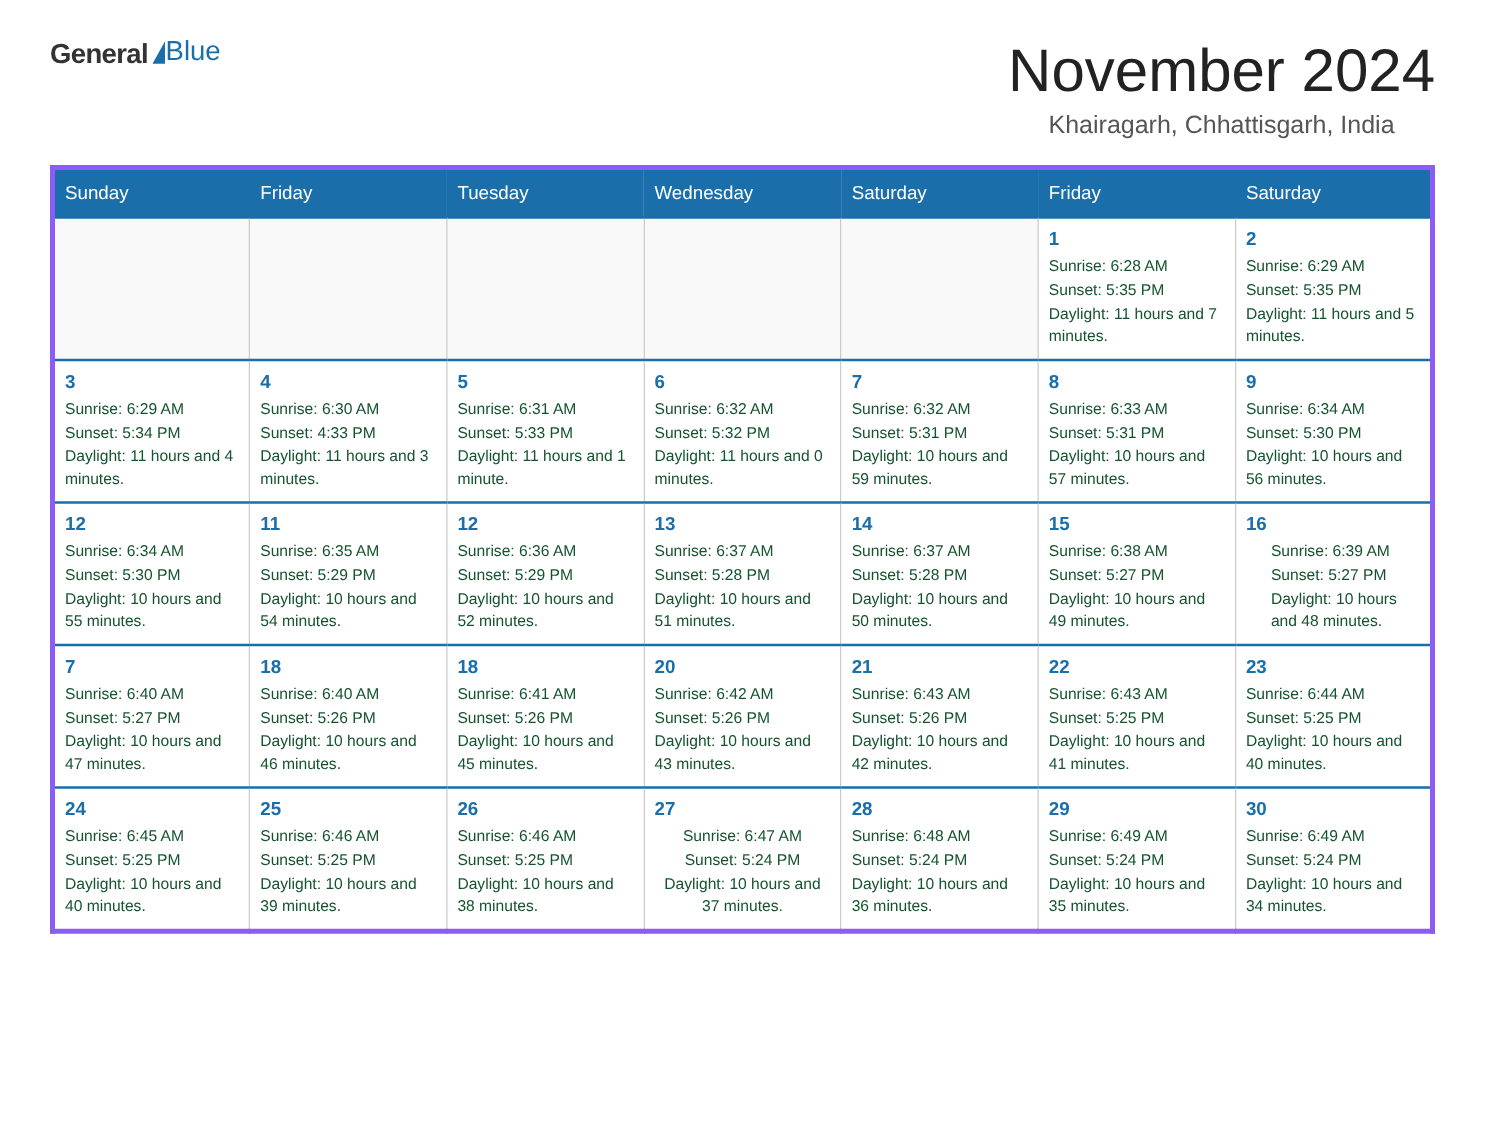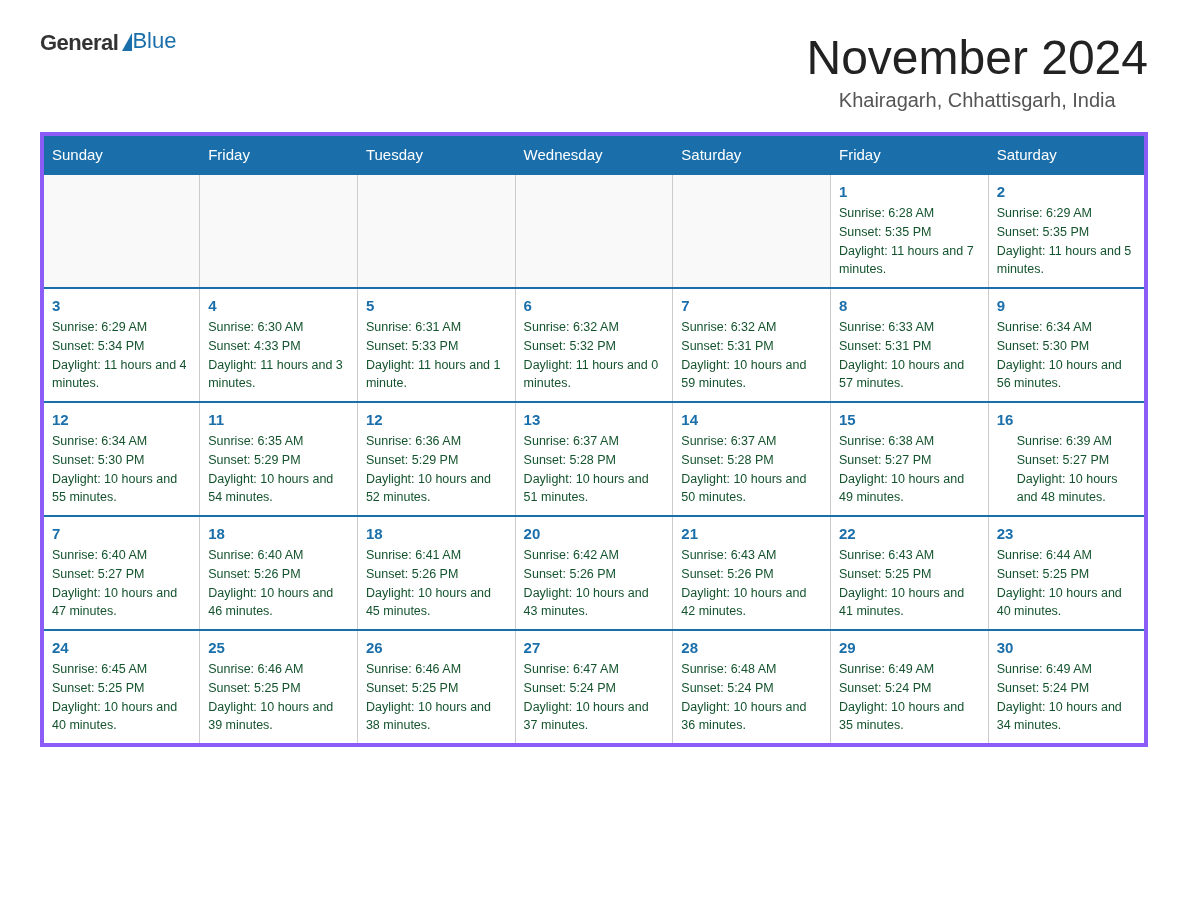--- a/index.html
+++ b/index.html
@@ -293,21 +293,21 @@
 Daylight: 10 hours and 39 minutes.</div>
         </td>
         <td>
           <div class="day-num">26</div>
           <div class="day-info" style="white-space: pre-line;">Sunrise: 6:46 AM
 Sunset: 5:25 PM
 Daylight: 10 hours and 38 minutes.</div>
         </td>
         <td>
           <div class="day-num">27</div>
-          <div class="day-info" style="white-space: pre-line;">Sunrise: 6:47 AM
+          <div class="day-info" style="white-space: pre-line; text-align: center;">Sunrise: 6:47 AM
 Sunset: 5:24 PM
 Daylight: 10 hours and 37 minutes.</div>
         </td>
         <td>
           <div class="day-num">28</div>
           <div class="day-info" style="white-space: pre-line;">Sunrise: 6:48 AM
 Sunset: 5:24 PM
 Daylight: 10 hours and 36 minutes.</div>
         </td>
         <td>

